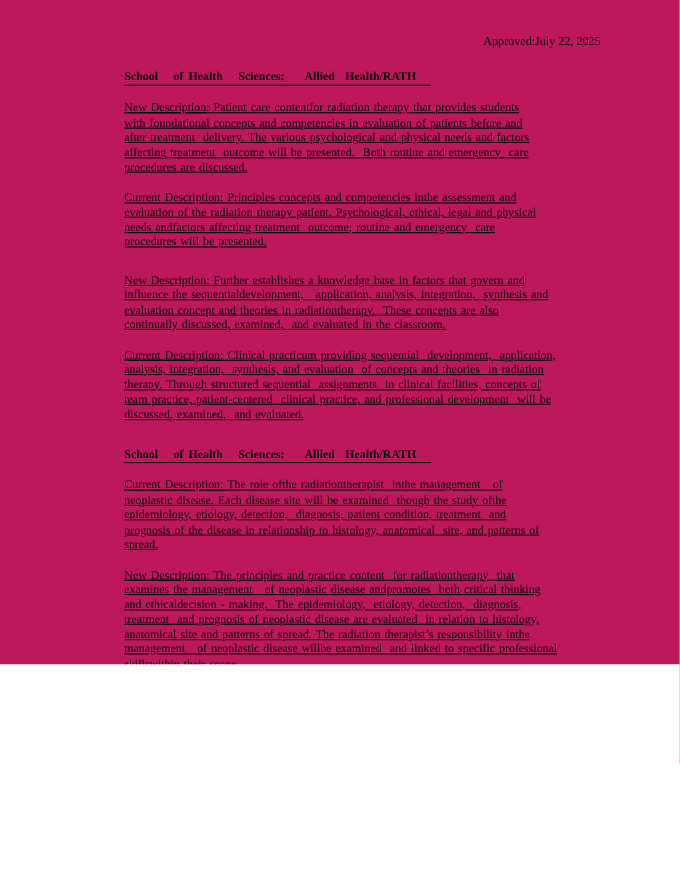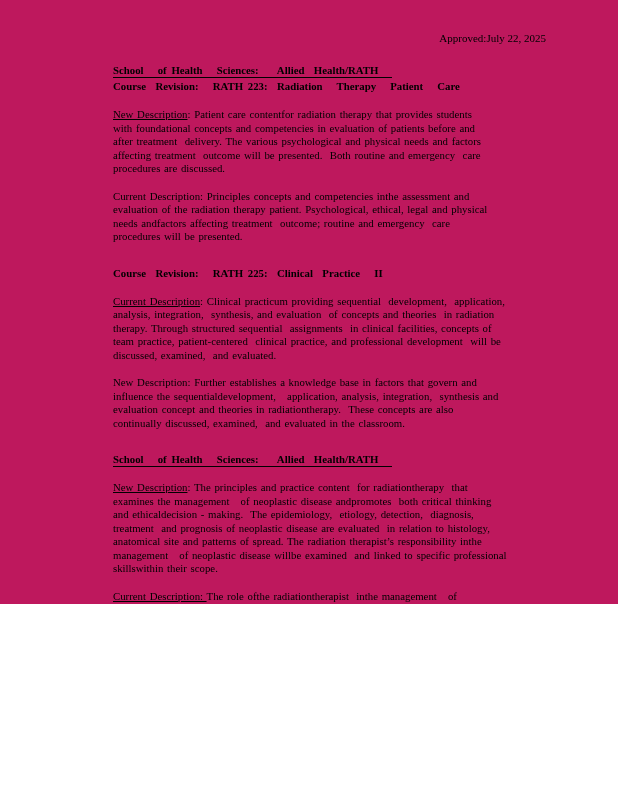--- a/index.html
+++ b/index.html
@@ -22,20 +22,21 @@
     right: 72px;
     font-size: 11px;
     line-height: 14px;
     white-space: pre;
   }
   .content {
     position: absolute;
     left: 113px;
     top: 62px;
     width: 440px;
+    text-decoration: underline;
   }
   .section { margin-top: 0; }
   .section + .section { margin-top: 21px; }
   .hdr {
     font-weight: bold;
     font-size: 10.8px;
     line-height: 16px;
     white-space: pre;
     word-spacing: 2px;
   }
@@ -58,55 +59,53 @@
 <body>
 
 <div class="page">
 
   <div class="approved">Approved:July 22, 2025</div>
 
   <div class="content">
 
     <div class="section">
       <div class="hdr"><span class="hdr-underline">School   of Health   Sciences:    Allied  Health/RATH</span></div>
-      <div class="hdr">Course  Revision:   RATH 223:  Radiation   Therapy   Patient   Care</div>
       <div class="para"><span class="ul">New Description</span><span>: Patient care contentfor radiation therapy that provides students
 with foundational concepts and competencies in evaluation of patients before and
 after treatment  delivery. The various psychological and physical needs and factors
 affecting treatment  outcome will be presented.  Both routine and emergency  care
 procedures are discussed.</span></div>
       <div class="para"><span>Current Description</span><span>: Principles concepts and competencies inthe assessment and
 evaluation of the radiation therapy patient. Psychological, ethical, legal and physical
 needs andfactors affecting treatment  outcome; routine and emergency  care
 procedures will be presented.</span></div>
     </div>
 
     <div class="section">
-      <div class="hdr">Course  Revision:   RATH 225:  Clinical  Practice   II</div>
+      <div class="para"><span>New Description</span><span>: Further establishes a knowledge base in factors that govern and
+influence the sequentialdevelopment,   application, analysis, integration,  synthesis and
+evaluation concept and theories in radiationtherapy.  These concepts are also
+continually discussed, examined,  and evaluated in the classroom.</span></div>
       <div class="para"><span class="ul">Current Description</span><span>: Clinical practicum providing sequential  development,  application,
 analysis, integration,  synthesis, and evaluation  of concepts and theories  in radiation
 therapy. Through structured sequential  assignments  in clinical facilities, concepts of
 team practice, patient-centered  clinical practice, and professional development  will be
 discussed, examined,  and evaluated.</span></div>
-      <div class="para"><span>New Description</span><span>: Further establishes a knowledge base in factors that govern and
-influence the sequentialdevelopment,   application, analysis, integration,  synthesis and
-evaluation concept and theories in radiationtherapy.  These concepts are also
-continually discussed, examined,  and evaluated in the classroom.</span></div>
     </div>
 
     <div class="section">
       <div class="hdr"><span class="hdr-underline">School   of Health   Sciences:    Allied  Health/RATH</span></div>
+      <div class="para"><span class="ul">Current Description: </span><span>The role ofthe radiationtherapist  inthe management   of
+neoplastic disease. Each disease site will be examined  though the study ofthe
+epidemiology, etiology, detection,  diagnosis, patient condition, treatment  and
+prognosis of the disease in relationship to histology, anatomical  site, and patterns of
+spread.</span></div>
       <div class="para"><span class="ul">New Description</span><span>: The principles and practice content  for radiationtherapy  that
 examines the management   of neoplastic disease andpromotes  both critical thinking
 and ethicaldecision - making.  The epidemiology,  etiology, detection,  diagnosis,
 treatment  and prognosis of neoplastic disease are evaluated  in relation to histology,
 anatomical site and patterns of spread. The radiation therapist’s responsibility inthe
 management   of neoplastic disease willbe examined  and linked to specific professional
 skillswithin their scope.</span></div>
-      <div class="para"><span class="ul">Current Description: </span><span>The role ofthe radiationtherapist  inthe management   of
-neoplastic disease. Each disease site will be examined  though the study ofthe
-epidemiology, etiology, detection,  diagnosis, patient condition, treatment  and
-prognosis of the disease in relationship to histology, anatomical  site, and patterns of
-spread.</span></div>
     </div>
 
   </div>
 </div>
 
 </body></html>

